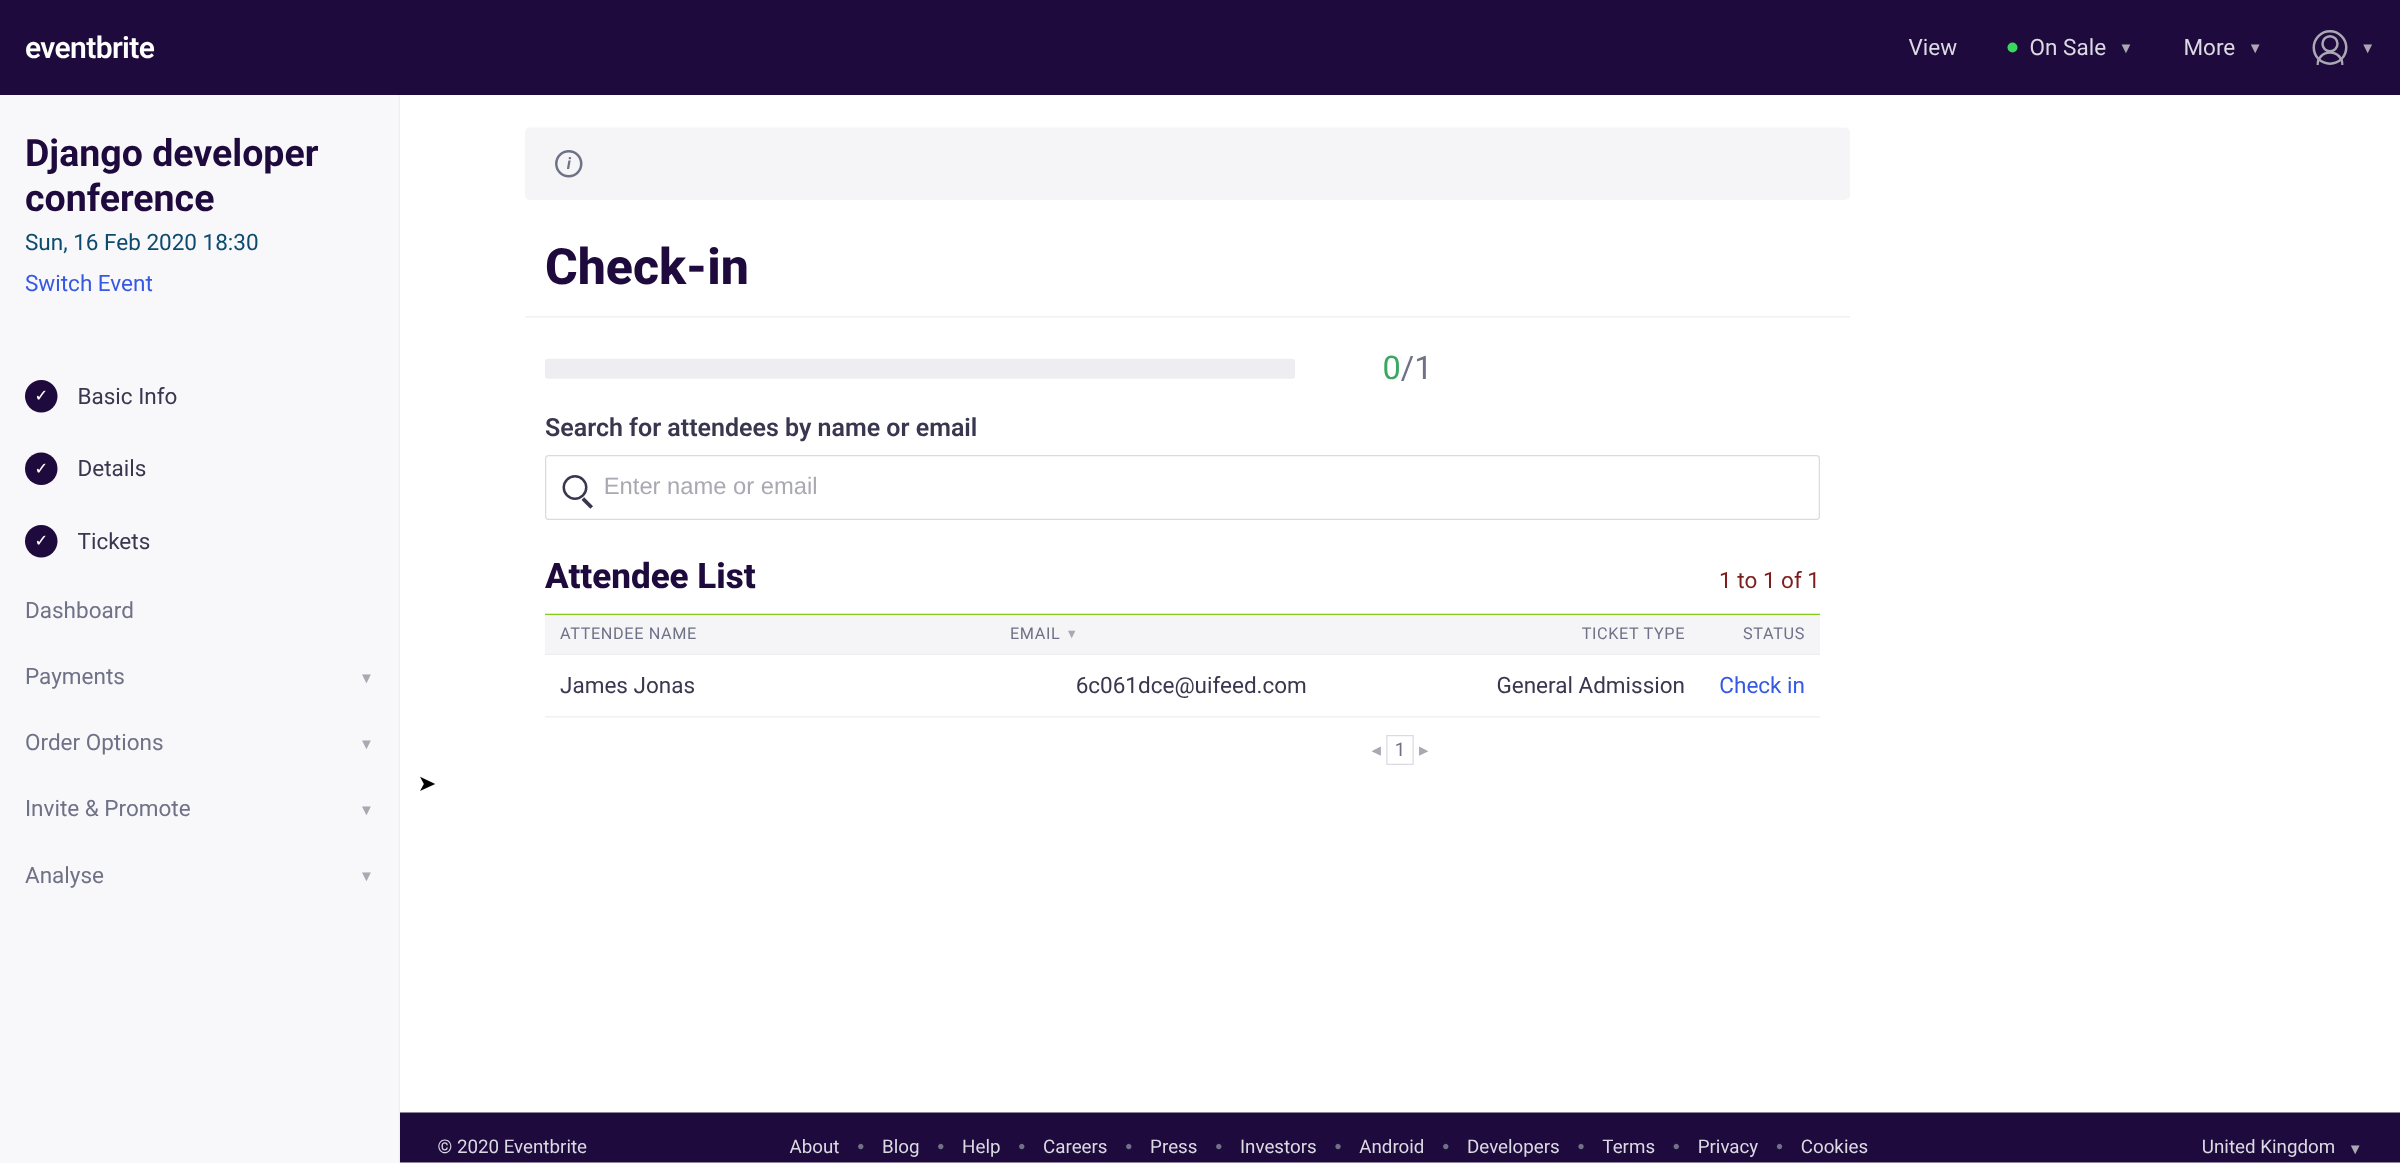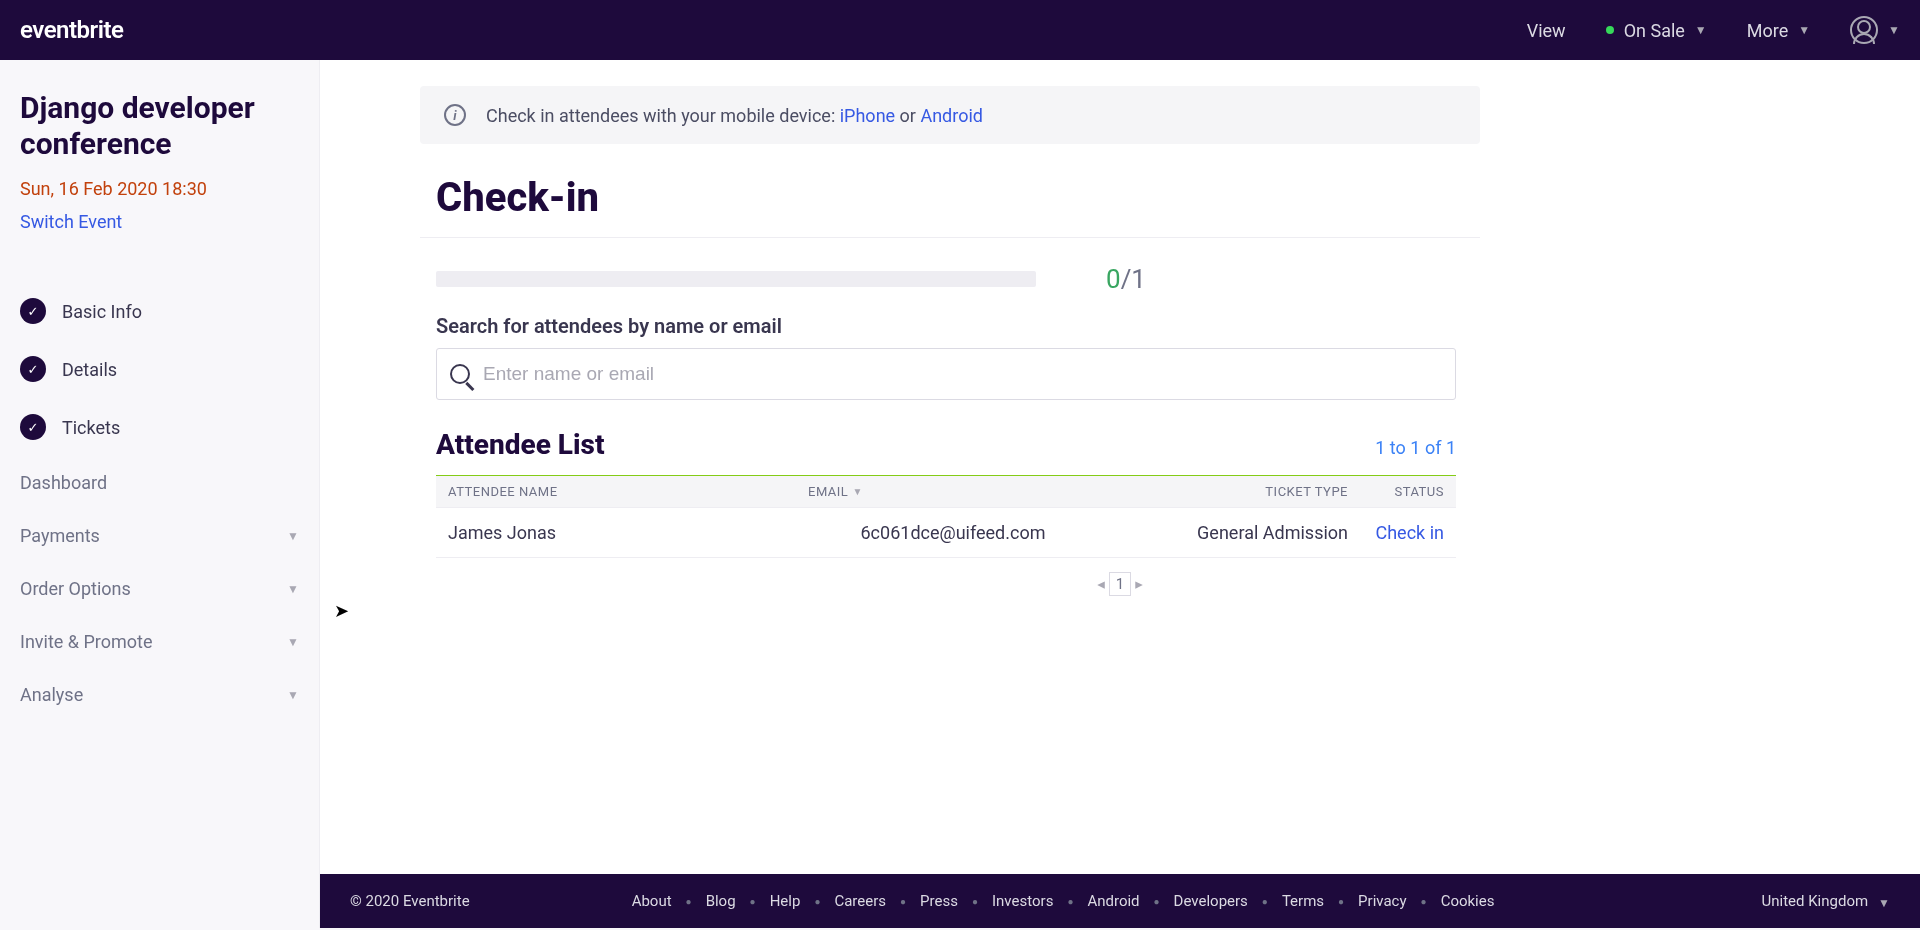--- a/index.html
+++ b/index.html
@@ -7,21 +7,21 @@
   font-family: -apple-system, BlinkMacSystemFont, "Segoe UI", Roboto, Helvetica, Arial, sans-serif;
   background: #f8f7fa;
   color: #1e0a3c;
   width: 1920px;
   height: 930px;
   overflow: hidden;
 }
 
 .header {
   background: #1e0a3c;
-  height: 60px;
+  height: 76px;
   display: flex;
   align-items: center;
   padding: 0 20px;
 }
 .logo {
   color: #fff;
   font-weight: 600;
   font-size: 24px;
   letter-spacing: -0.5px;
 }
@@ -93,22 +93,22 @@
 }
 .event-block { padding: 0 20px; }
 .event-title {
   font-size: 30px;
   font-weight: 700;
   line-height: 1.2;
   color: #1e0a3c;
 }
 .event-date {
   font-size: 18px;
-  color: #c2410c;
-  margin-top: 16px;
+  color: #0c4a6e;
+  margin-top: 6px;
 }
 .switch-link {
   color: #3659e3;
   font-size: 18px;
   margin-top: 12px;
   cursor: pointer;
 }
 .nav-section { margin-top: 50px; }
 .nav-item {
   display: flex;
@@ -240,21 +240,21 @@
 }
 .list-header {
   display: flex;
   align-items: baseline;
   justify-content: space-between;
   width: 1020px;
   margin-top: 28px;
   margin-left: 16px;
 }
 .list-title { font-size: 28px; font-weight: 800; }
-.list-count { font-size: 18px; color: #3b82f6; }
+.list-count { font-size: 18px; color: #7f1d1d; }
 
 .table-wrap { margin-top: 14px; margin-left: 16px; width: 1020px; }
 .table-head {
   background: #f5f5f7;
   display: flex;
   padding: 8px 12px;
   font-size: 13px;
   letter-spacing: 0.5px;
   color: #6f7287;
   border-top: 1px solid #84cc16;
@@ -393,23 +393,20 @@
         <span>Analyse</span>
         <span class="nav-chev">▼</span>
       </div>
     </div>
   </div>
 
   <div class="main">
     <div class="content-wrap">
       <div class="info-banner">
         <span class="info-icon">i</span>
-        <span>
-          <span>Check in attendees with your mobile device: </span><a>iPhone</a><span> or </span><a>Android</a>
-        </span>
       </div>
 
       <div class="page-title">Check-in</div>
       <div class="divider"></div>
 
       <div class="progress-row">
         <div class="progress-bar"></div>
         <div class="progress-count">
           <span class="done">0</span><span>/</span><span>1</span>
         </div>

